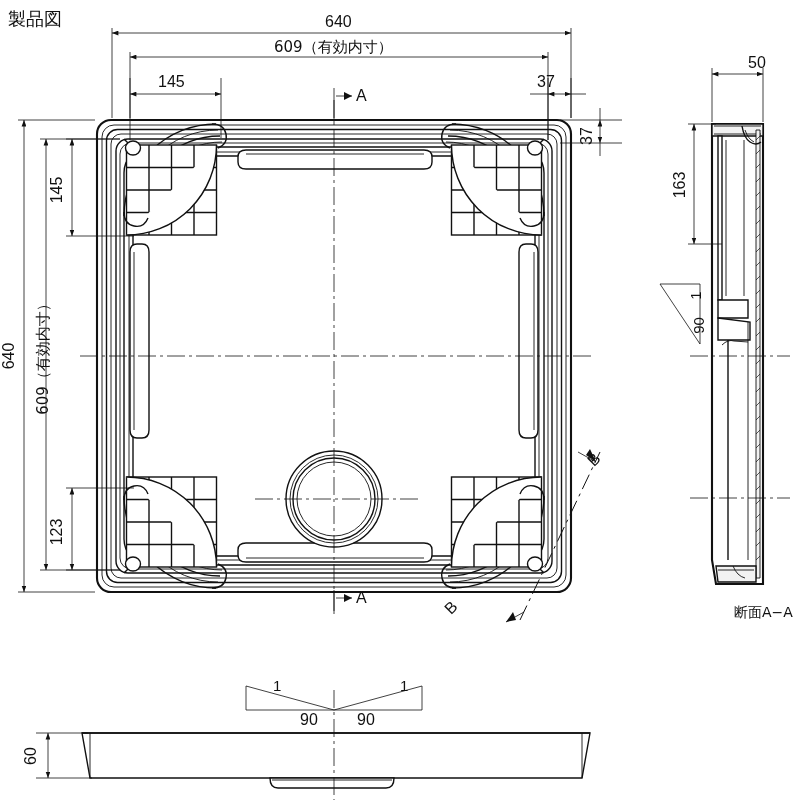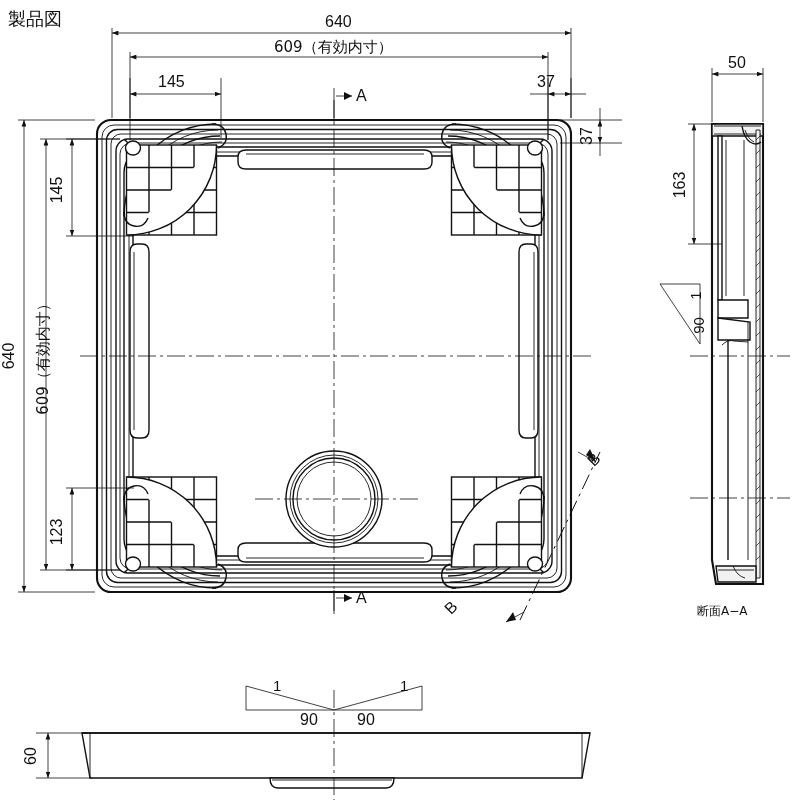--- a/index.html
+++ b/index.html
@@ -359,25 +359,25 @@
   <div class="t rot" style="left:44px;top:182px;font-size:16px;transform:rotate(-90deg);">145</div>
   <div class="t rot" style="left:44px;top:524px;font-size:16px;transform:rotate(-90deg);">123</div>
 
   <div class="t rot" style="left:578px;top:128px;font-size:16px;transform:rotate(-90deg);">37</div>
 
   <div class="t" style="left:356px;top:88px;font-size:16px;">A</div>
   <div class="t" style="left:356px;top:590px;font-size:16px;">A</div>
   <div class="t rot" style="left:589px;top:452px;font-size:16px;transform:rotate(-45deg);">B</div>
   <div class="t rot" style="left:446px;top:600px;font-size:16px;transform:rotate(-45deg);">B</div>
 
-  <div class="t" style="left:728px;top:55px;font-size:16px;">50</div>
+  <div class="t" style="left:748px;top:55px;font-size:16px;">50</div>
   <div class="t rot" style="left:667px;top:177px;font-size:16px;transform:rotate(-90deg);">163</div>
   <div class="t rot" style="left:691px;top:288px;font-size:15px;transform:rotate(-90deg);">1</div>
   <div class="t rot" style="left:690px;top:318px;font-size:15px;transform:rotate(-90deg);">90</div>
-  <div class="t jp" style="left:670px;top:605px;font-size:12px;padding-left:27px;">断面A−A</div>
+  <div class="t jp" style="left:707px;top:605px;font-size:14px;padding-left:27px;">断面A−A</div>
 
   <div class="t" style="left:273px;top:678px;font-size:15px;">1</div>
   <div class="t" style="left:400px;top:678px;font-size:15px;">1</div>
   <div class="t" style="left:300px;top:712px;font-size:16px;">90</div>
   <div class="t" style="left:357px;top:712px;font-size:16px;">90</div>
   <div class="t rot" style="left:22px;top:748px;font-size:16px;transform:rotate(-90deg);">60</div>
 
 </div>
 
 </body></html>

